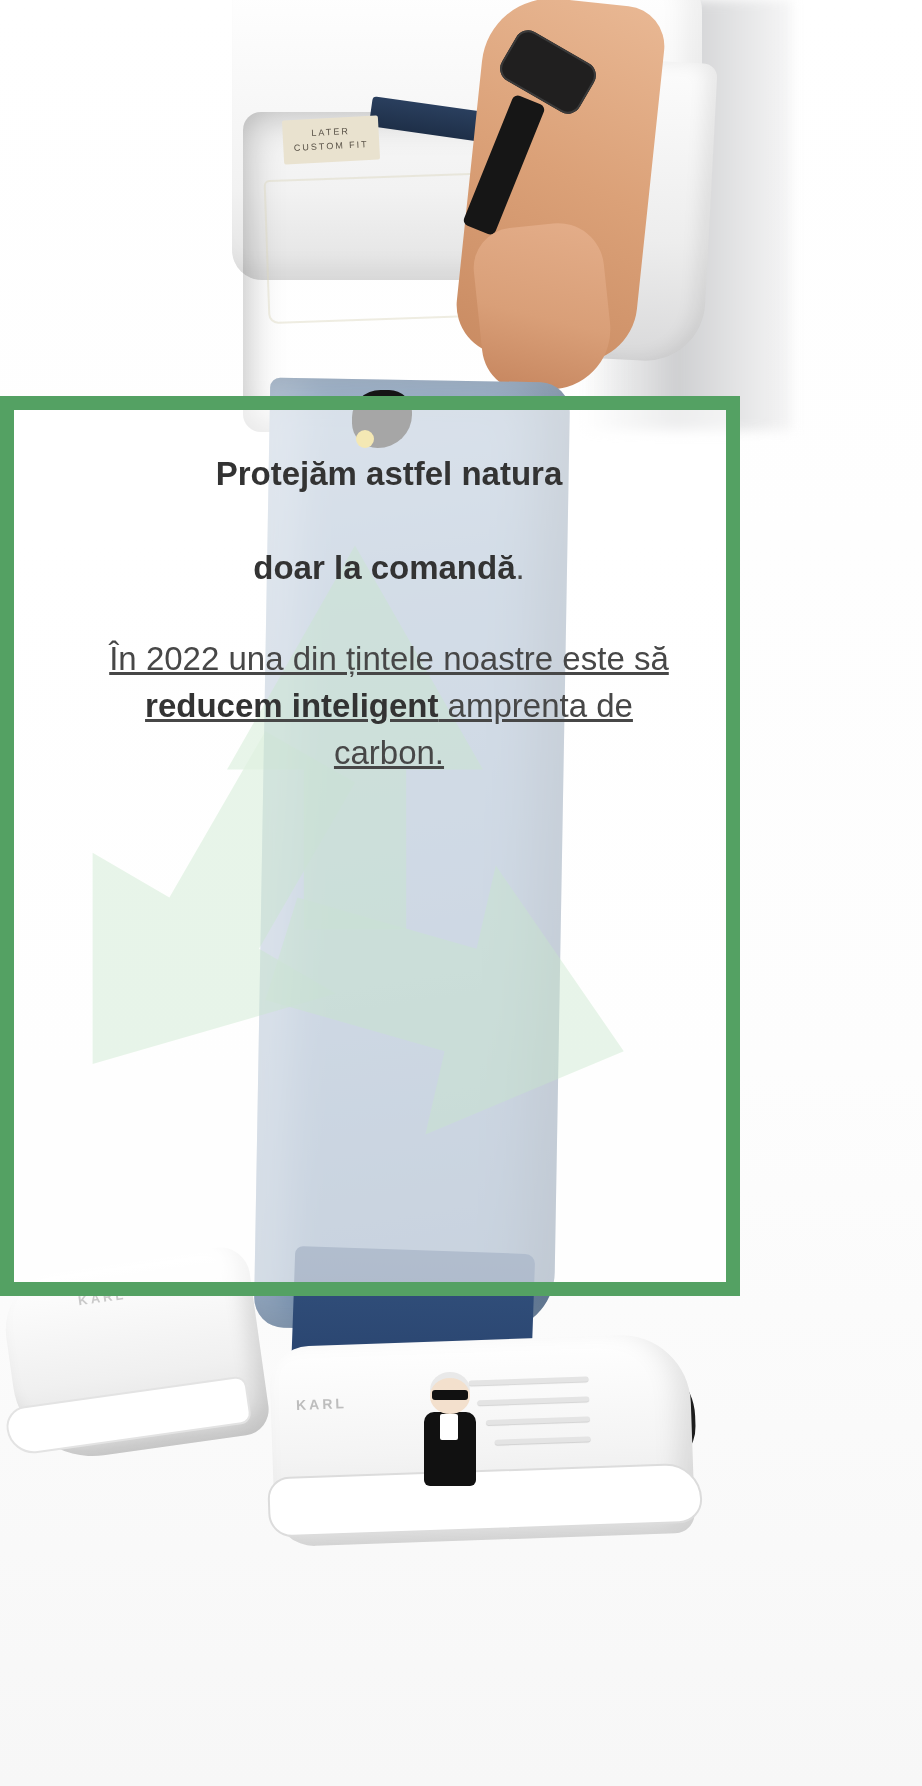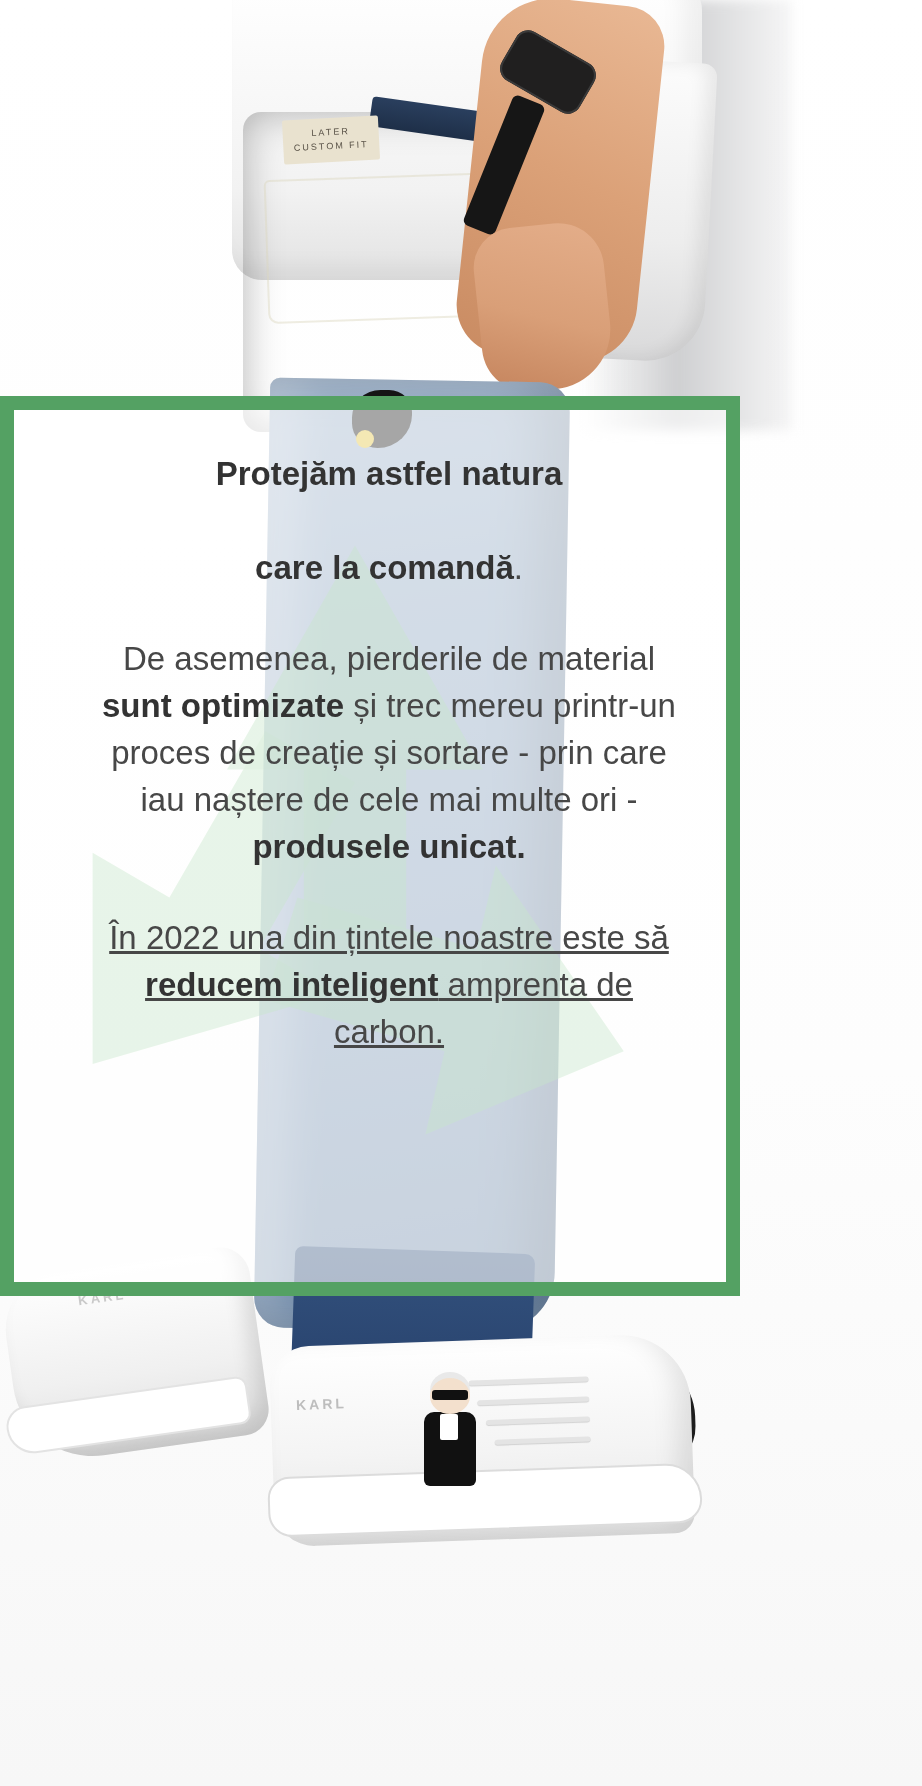--- a/index.html
+++ b/index.html
@@ -403,26 +403,23 @@
       <path d="M184 166 L122 192 L128 166 L72 150 L82 118 L138 134 L144 108 Z"></path>
     </g>
   </svg>
 
   <div class="panel">
     <div class="panel-inner">
 
       <p class="para">
         <b>Protejăm astfel natura</b><br>
         <br>
-        <b>care la comandă</b><span>.</span>
+        <b>doar la comandă</b><span>.</span>
       </p>
 
-      <p class="para">
-        <span>De asemenea, pierderile de material </span><b>sunt optimizate</b><span> și trec mereu printr-un proces de creație și sortare - prin care iau naștere de cele mai multe ori - </span><b>produsele unicat.</b>
-      </p>
 
       <p class="para">
         <span>În 2022 una din țintele noastre este să </span><b>reducem inteligent</b><span> amprenta de carbon.</span>
       </p>
 
     </div>
   </div>
 
 </div>
 

